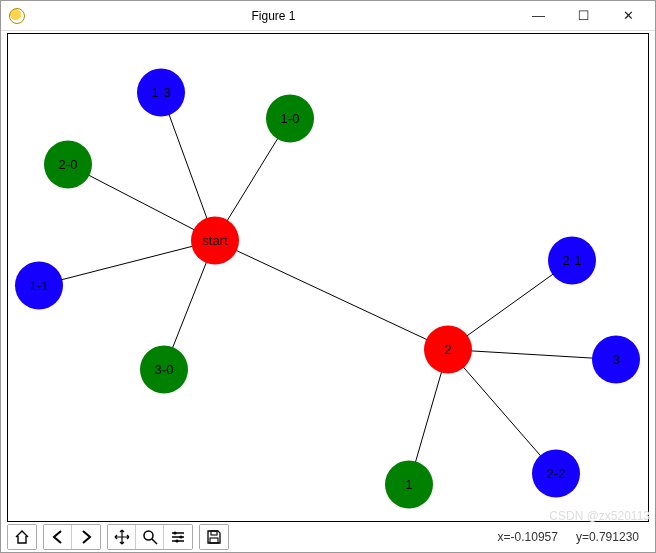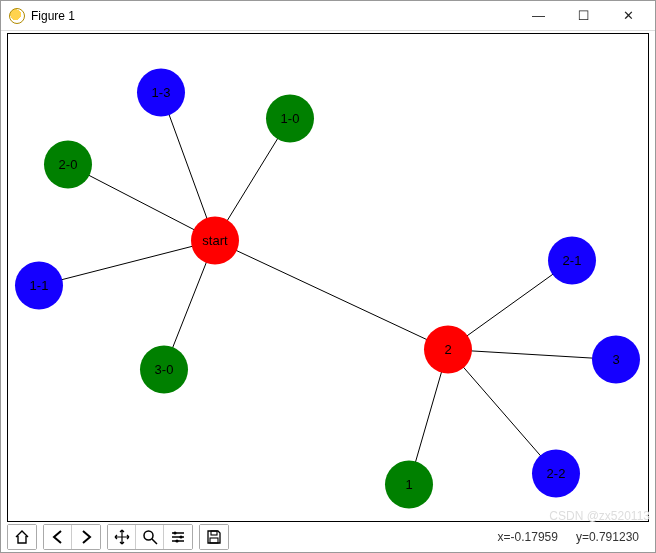--- a/index.html
+++ b/index.html
@@ -19,20 +19,21 @@
       display: flex;
       flex-direction: column;
     }
     .titlebar {
       height: 30px;
       display: flex;
       align-items: center;
       padding: 0 4px 0 8px;
       background: #fff;
       border-bottom: 1px solid #ddd;
+      text-align: center;
     }
     .app-icon {
       width: 16px; height: 16px;
       border-radius: 50%;
       background: radial-gradient(circle at 40% 40%, #ffd34e 0 45%, #fff 46% 100%);
       border: 1px solid #b08a00;
       margin-right: 6px;
       position: relative;
     }
     .title-text { flex: 1; font-size: 12px; color: #000; }
@@ -202,20 +203,20 @@
     <div class="tool-group">
       <div class="tool-btn">
         <svg width="16" height="16" viewBox="0 0 16 16">
             <path d="M2 2 H12 L14 4 V14 H2 Z" fill="none" stroke="#000" stroke-width="1.3"></path>
             <rect x="5" y="2" width="6" height="4" fill="none" stroke="#000" stroke-width="1.1"></rect>
             <rect x="4" y="9" width="8" height="5" fill="none" stroke="#000" stroke-width="1.1"></rect>
           </svg>
       </div>
     </div>
     <div class="statusbar">
-      <span><span>x=</span><span>-0.17959</span></span>
+      <span><span>x=</span><span>-0.10957</span></span>
       <span><span>y=</span><span>0.791230</span></span>
     </div>
   </div>
 
 </div>
 
 <div class="watermark">CSDN @zx520113</div>
 
 </body></html>

